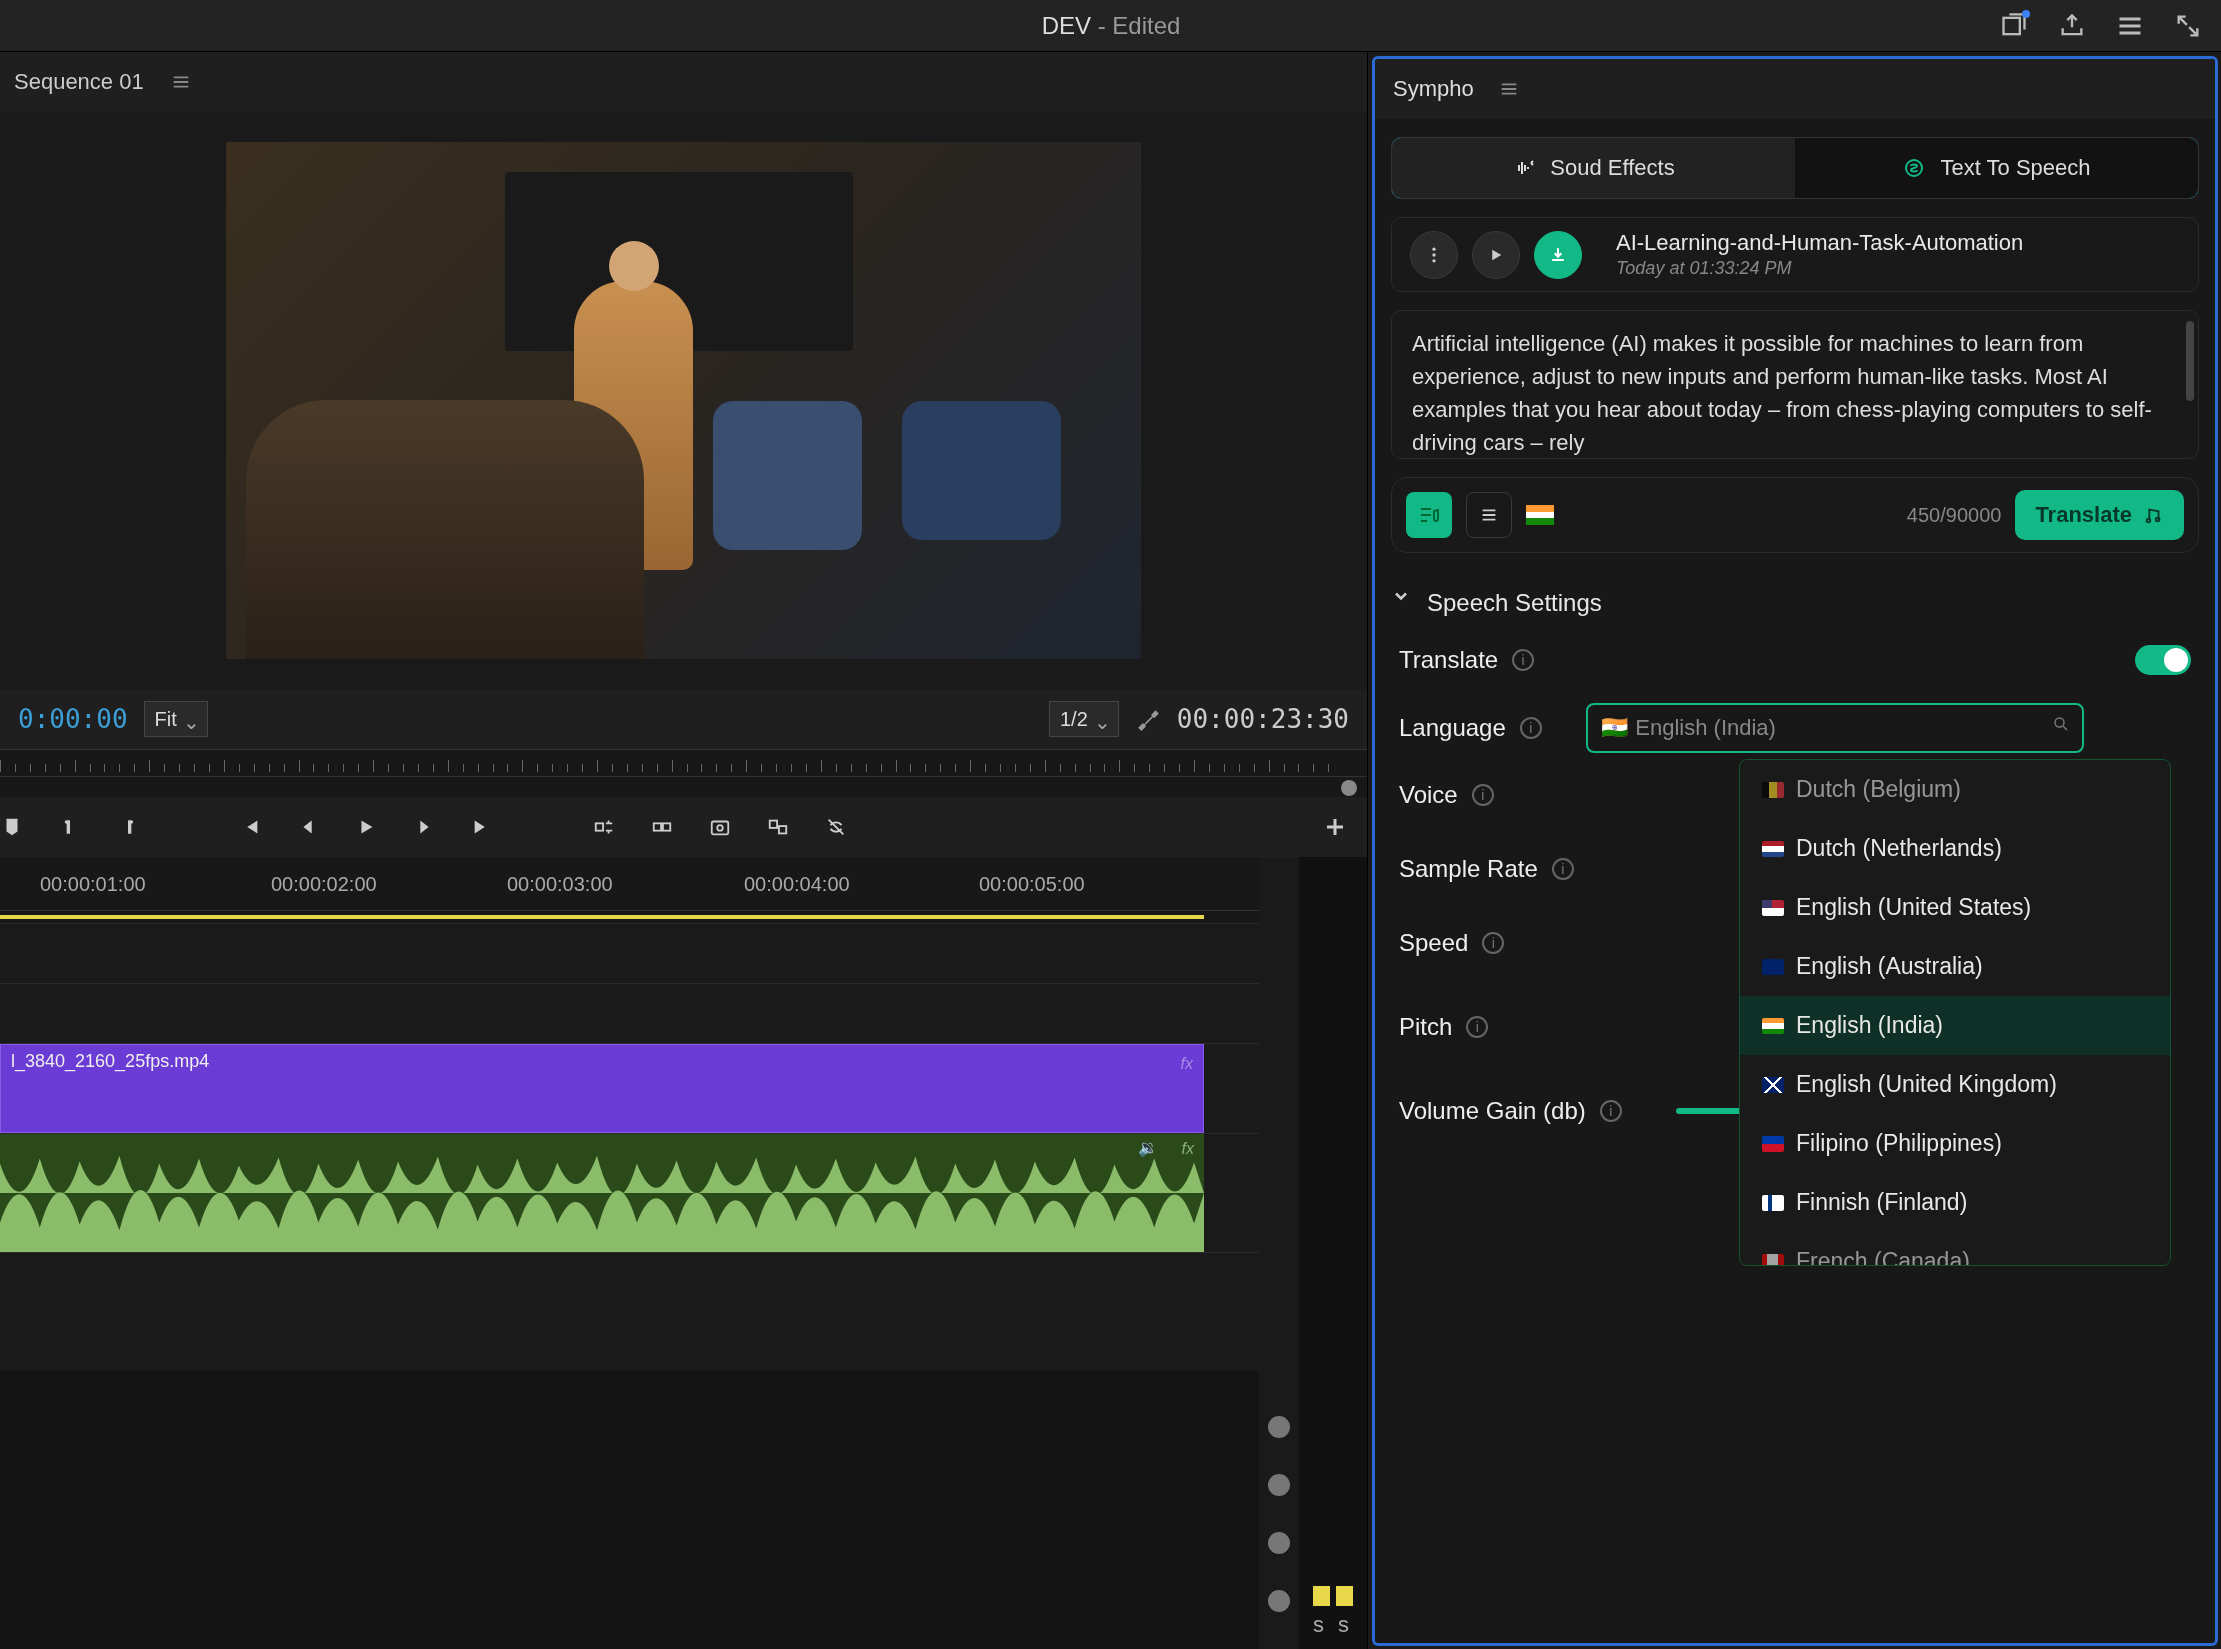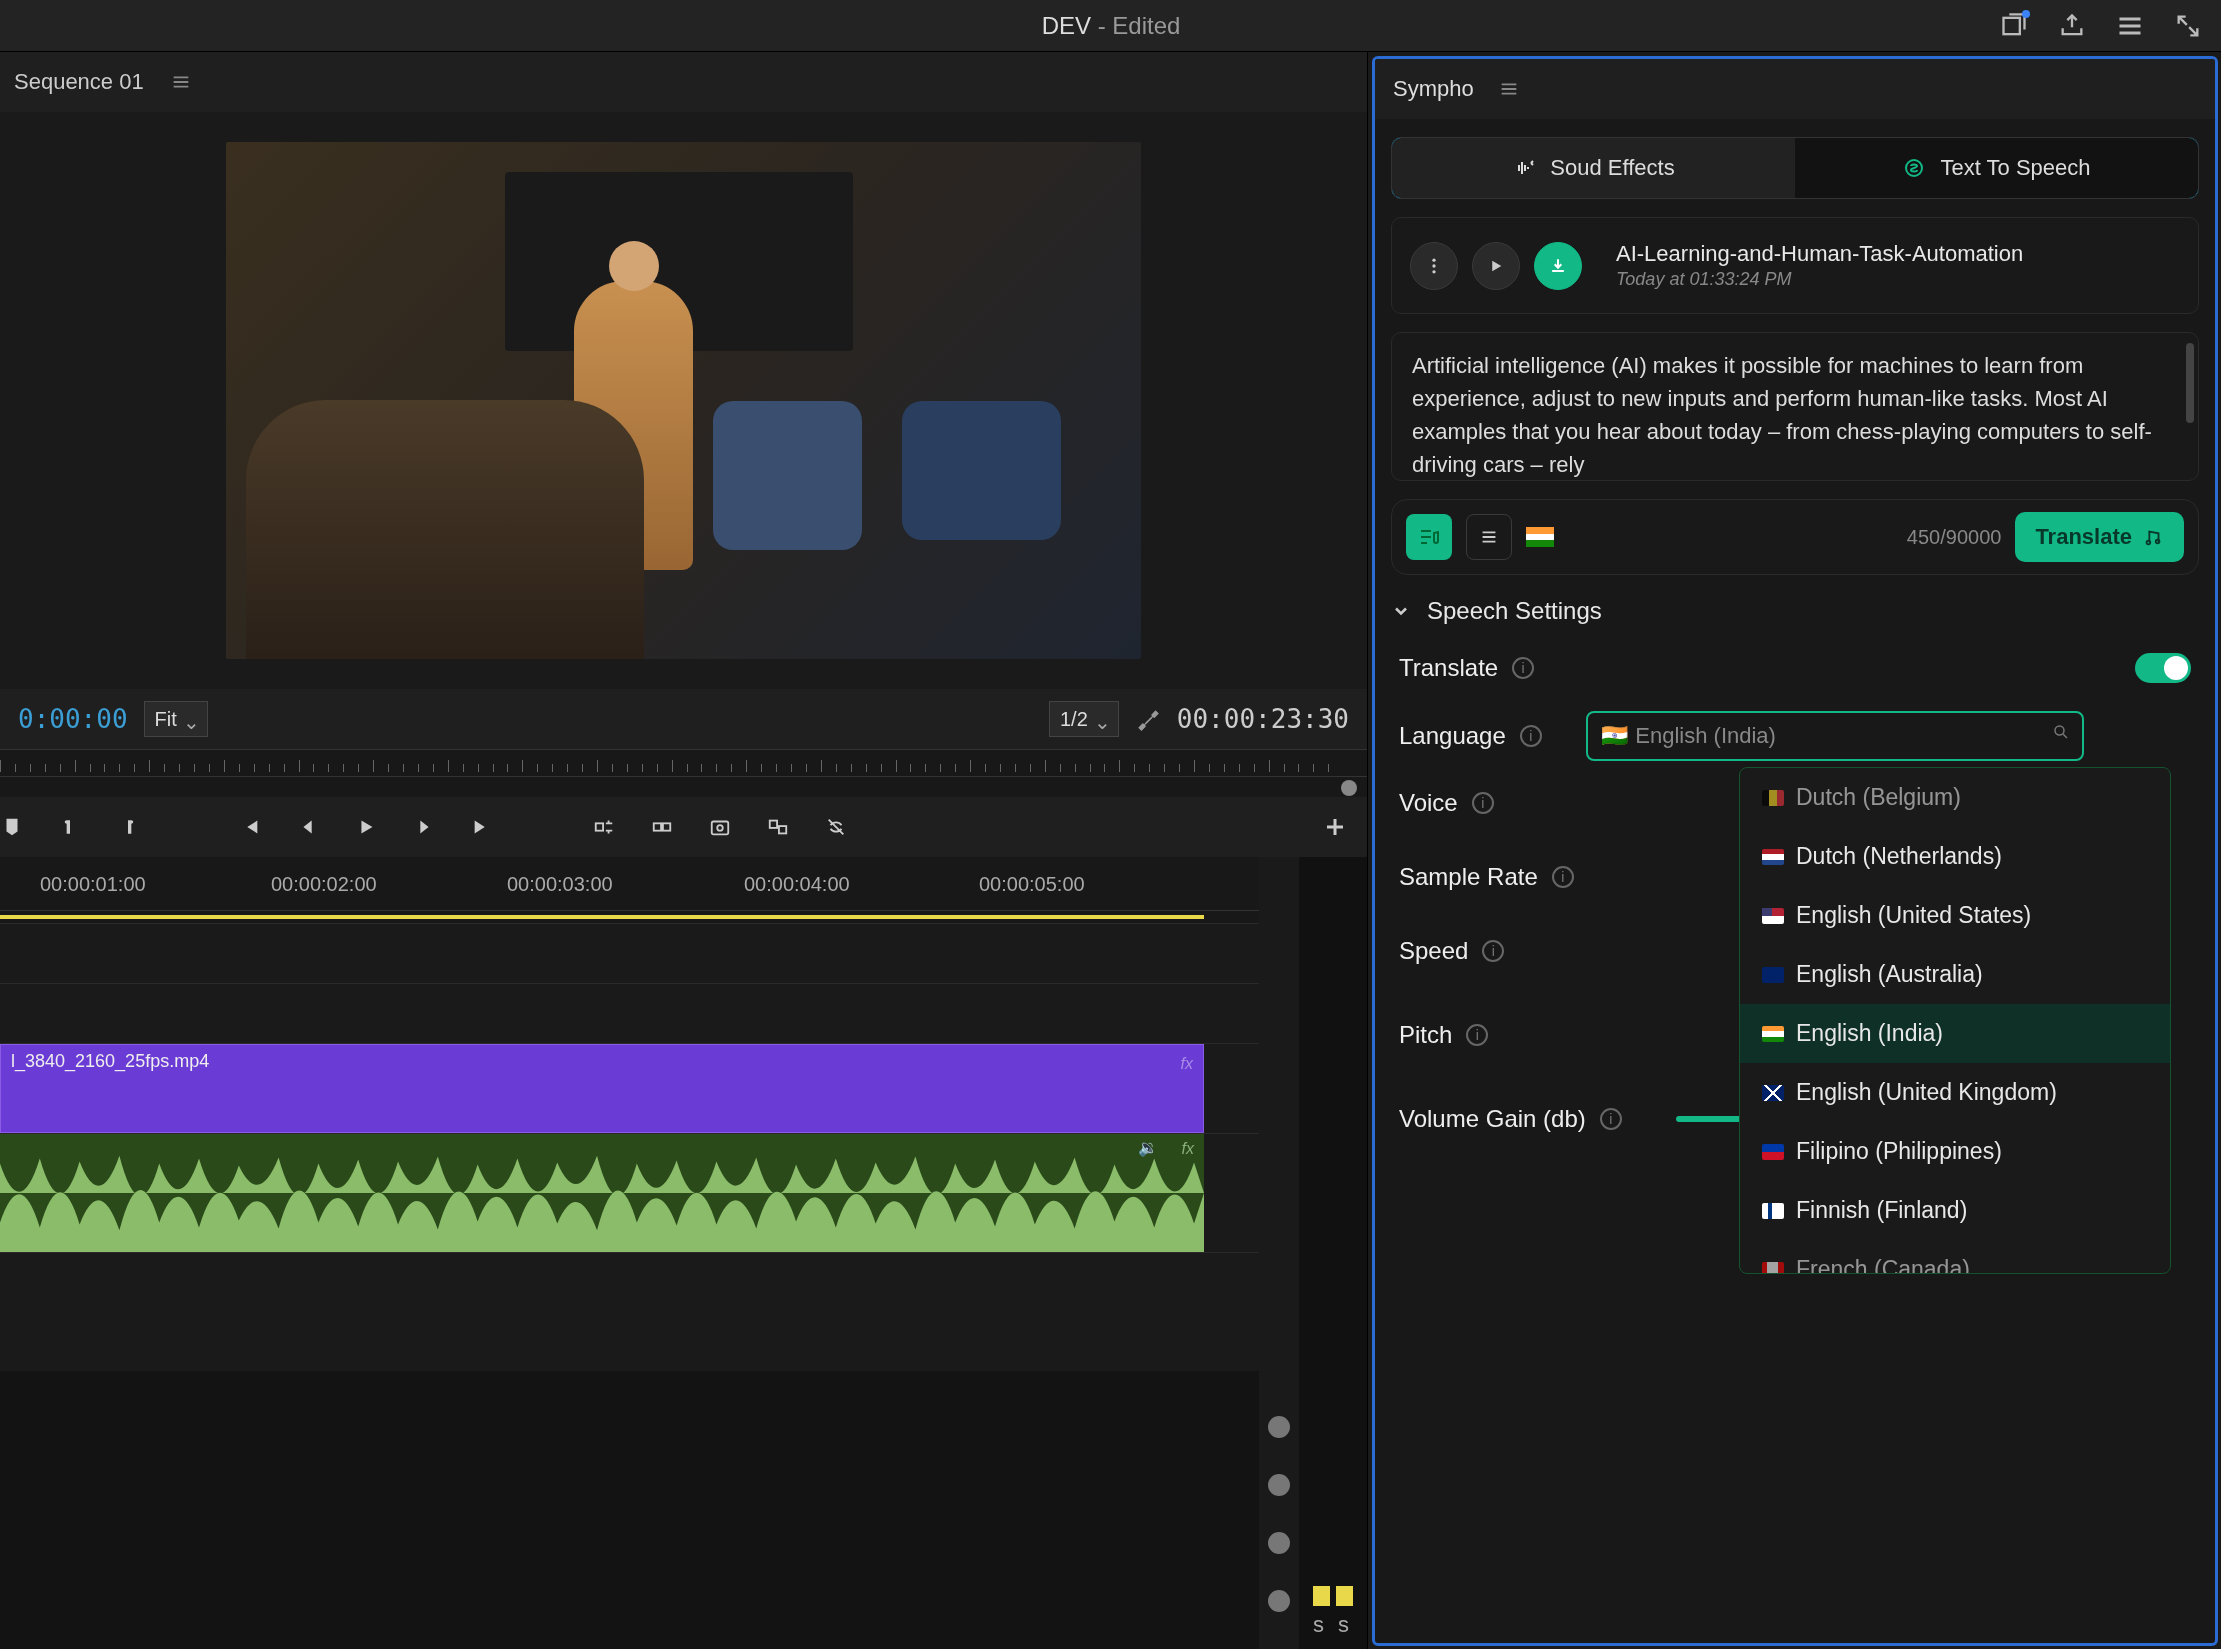--- a/index.html
+++ b/index.html
@@ -78,21 +78,21 @@
 
 .rp-head { height: 60px; display: flex; align-items: center; padding: 0 18px; gap: 24px; background: #1f1f1f; }
 .rp-head .rpname { color: #ddd; font-size: 22px; }
 
 .tabs { margin: 18px 16px 0; background: #0ea5e9; border: 1px solid #333; border-radius: 10px; display: flex; height: 62px; overflow: hidden; }
 .tab { flex: 1; display: flex; align-items: center; justify-content: center; gap: 14px; color: #ddd; font-size: 22px; cursor: pointer; }
 .tab.inactive { background: #222; }
 .tab.active { background: #121212; }
 .tab .ticon2 { width: 24px; height: 24px; }
 
-.card { margin: 18px 16px 0; background: #191919; border: 1px solid #2a2a2a; border-radius: 10px; padding: 23px 18px; }
+.card { margin: 18px 16px 0; background: #191919; border: 1px solid #2a2a2a; border-radius: 10px; padding: 12px 18px; }
 .asset-row { display: flex; align-items: center; gap: 14px; }
 .circle-btn { width: 48px; height: 48px; border-radius: 50%; background: #2a2a2a; border: 1px solid #3a3a3a; display: flex; align-items: center; justify-content: center; color: #ccc; cursor: pointer; flex-shrink: 0; }
 .circle-btn.green { background: #12b886; border-color: #12b886; color: #fff; }
 .asset-meta { margin-left: 20px; }
 .asset-title { color: #e8e8e8; font-size: 22px; }
 .asset-time { color: #888; font-size: 18px; font-style: italic; margin-top: 2px; }
 
 .textbox { margin: 18px 16px 0; background: #191919; border: 1px solid #2a2a2a; border-radius: 10px; padding: 16px 20px; height: 149px; overflow: hidden; position: relative; }
 .textbox .txt { color: #ddd; font-size: 22px; line-height: 1.5; }
 .textbox .sbar { position: absolute; right: 4px; top: 10px; width: 8px; height: 80px; background: #444; border-radius: 4px; }
@@ -100,21 +100,21 @@
 .genrow { margin: 18px 16px 0; background: #191919; border: 1px solid #2a2a2a; border-radius: 16px; padding: 12px 14px; display: flex; align-items: center; gap: 14px; }
 .sq-btn { width: 46px; height: 46px; border-radius: 8px; background: #12b886; display: flex; align-items: center; justify-content: center; color: #074; cursor: pointer; }
 .sq-btn.gray { background: transparent; border: 1px solid #3a3a3a; color: #ccc; }
 .flag-ch { width: 28px; height: 20px; background: linear-gradient(to bottom, #ff9933 33%, #fff 33% 66%, #138808 66%); position: relative; }
 .char-count { margin-left: auto; color: #888; font-size: 20px; }
 .gen-btn { background: #12b886; color: #08382a; font-weight: 600; font-size: 22px; padding: 12px 20px; border-radius: 10px; border: none; cursor: pointer; display: flex; align-items: center; gap: 10px; }
 
 .section { margin: 22px 16px 0; }
 .sec-head { display: flex; align-items: center; gap: 16px; }
 .chev { color: #ccc; transform: rotate(0deg); }
-.sec-title { color: #e8e8e8; font-size: 24px; }
+.sec-title { color: #e8e8e8; font-size: 24px; margin-top: 14px; }
 
 .setting-row { display: flex; align-items: center; margin-top: 28px; padding: 0 8px; gap: 14px; }
 .slabel { color: #eee; font-size: 24px; font-weight: 500; }
 .info-i { width: 22px; height: 22px; border: 2px solid #666; border-radius: 50%; display: flex; align-items: center; justify-content: center; color: #777; font-size: 14px; }
 .toggle { margin-left: auto; width: 56px; height: 30px; background: #12b886; border-radius: 15px; position: relative; cursor: pointer; }
 .toggle .knob { position: absolute; right: 3px; top: 3px; width: 24px; height: 24px; background: #fff; border-radius: 50%; }
 
 .lang-field { flex: 1; margin-left: 30px; max-width: 498px; }
 .lang-input { width: 100%; background: transparent; border: 2px solid #12b886; border-radius: 8px; padding: 10px 40px 10px 14px; color: #888; font-size: 22px; position: relative; }
 .lang-wrap { position: relative; }

